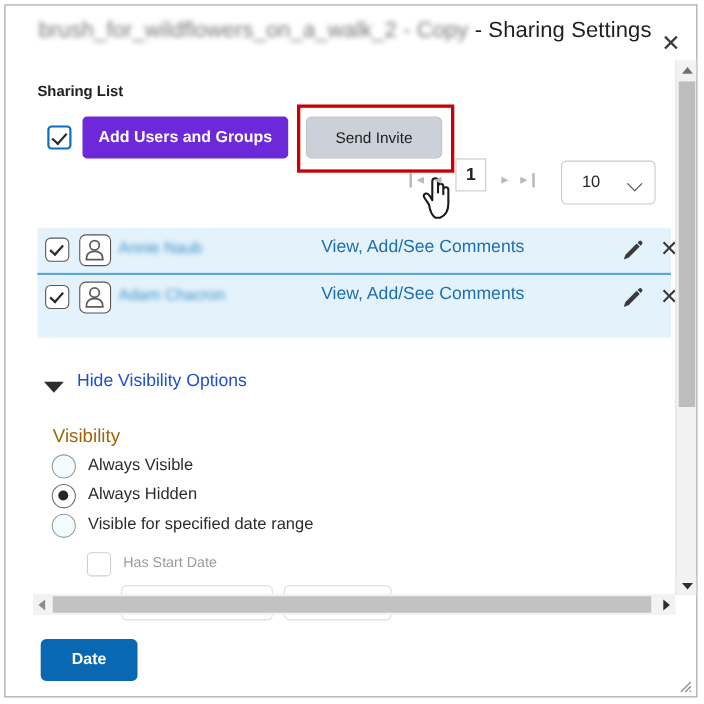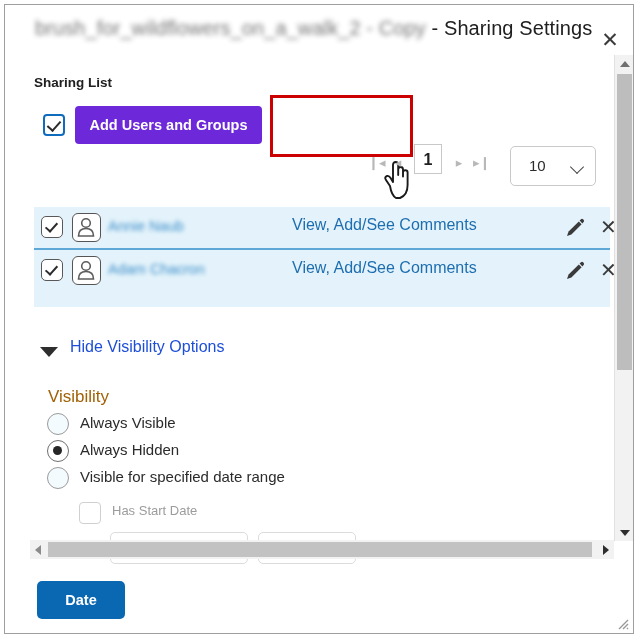--- a/index.html
+++ b/index.html
@@ -488,20 +488,21 @@
 
   <div class="content">
 
     <div class="sharing-label">Sharing List</div>
 
     <div class="sel-all-check"></div>
 
     <button class="btn-add">Add Users and Groups</button>
 
     <div class="invite-highlight"></div>
+    <button class="btn-invite">Send Invite</button>
 
     <svg class="cursor-hand" viewBox="0 0 34 42">
       <path d="M12 26 L8 20 Q6 17 9 16 Q11 15.4 12.6 18 L15 22 L15 5
                Q15 2 17.6 2 Q20.2 2 20.2 5 L20.2 15 L20.2 9.5
                Q20.2 7 22.6 7 Q25 7 25 9.5 L25 16.5 L25 12.5
                Q25 10.2 27.3 10.2 Q29.6 10.2 29.6 12.5 L29.6 25
                Q29.6 35 22 38 L18 38 Q13.6 35.5 12 26 Z" fill="#ffffff" stroke="#1a1a1a" stroke-width="1.9" stroke-linejoin="round"></path>
     </svg>
 
     <div class="pager">

